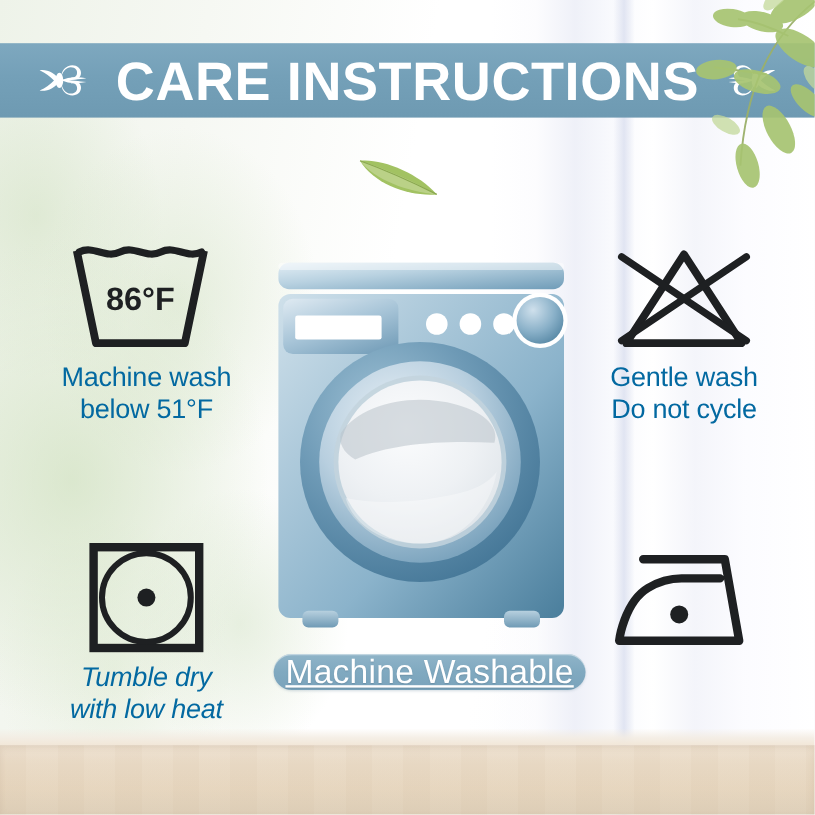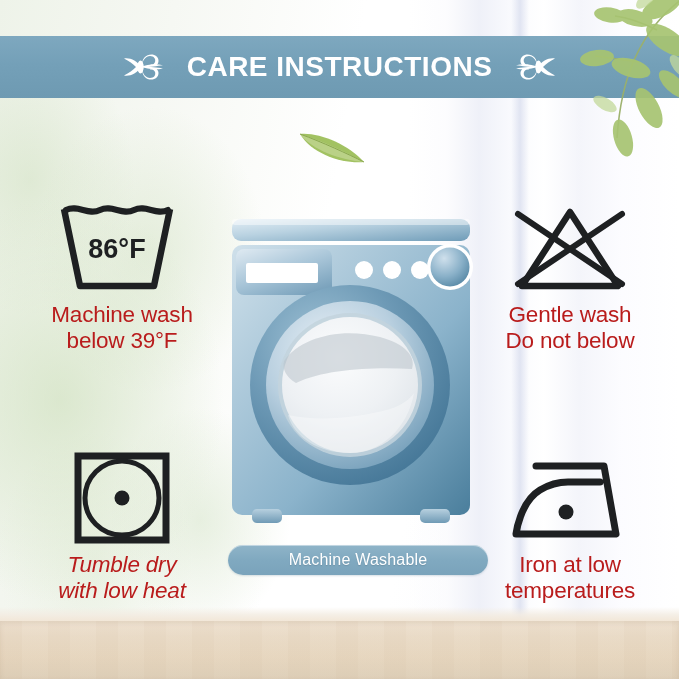--- a/index.html
+++ b/index.html
@@ -72,21 +72,21 @@
     height: 62px;
     background: linear-gradient(180deg, #7ea8bf 0%, #74a0b8 45%, #6e9ab2 100%);
     display: flex;
     align-items: center;
     justify-content: center;
     gap: 18px;
     z-index: 6;
   }
   .banner-title {
     color: #ffffff;
-    font-size: 28px;
+    font-size: 45px;
     font-weight: bold;
     letter-spacing: 0.5px;
     line-height: 1;
     white-space: nowrap;
   }
   .fleur { flex: 0 0 auto; }
 
   
   .leaf-branch-tr {
     position: absolute;
@@ -111,44 +111,45 @@
   }
   .cell-tl { left: 22px;  top: 196px; }
   .cell-tr { left: 470px; top: 196px; }
   .cell-bl { left: 22px;  top: 446px; font-style: italic; }
   .cell-br { left: 470px; top: 446px; }
 
   .sym { height: 100px; display: flex; align-items: flex-end; justify-content: center; }
   .cap {
     margin-top: 6px;
     font-size: 22.5px;
-    color: #b91c1c;
+    color: #0369a1;
     line-height: 1.16;
     letter-spacing: -0.2px;
   }
 
   
   .washer { position: absolute; left: 222px; top: 205px; width: 258px; height: 330px; z-index: 5; }
 
   
   .badge {
     position: absolute;
     left: 228px; top: 545px;
     width: 260px; height: 30px;
     border-radius: 16px;
     background: linear-gradient(180deg, #8fb4c8 0%, #80a9c0 50%, #7aa3bb 100%);
     box-shadow: inset 0 1px 0 rgba(255,255,255,0.45), 0 1px 2px rgba(100,130,150,0.25);
     display: flex; align-items: center; justify-content: center;
     z-index: 7;
   }
   .badge-text {
     color: #ffffff;
-    font-size: 16px;
+    font-size: 28px;
     letter-spacing: 0.2px;
     text-shadow: 0 1px 1px rgba(80,110,130,0.35);
+    text-decoration: underline;
   }
 </style>
 </head>
 <body>
 
 <div id="page">
 
   <div class="bg-base"></div>
   <div class="bg-curtain"></div>
   <div class="bg-curtain2"></div>
@@ -288,35 +289,35 @@
   <div class="cell cell-tl">
     <div class="sym">
       <svg width="128" height="96" viewBox="0 0 128 96">
         <path d="M8 10 C20 4, 30 16, 42 10 C54 4, 64 16, 76 10 C88 4, 98 16, 110 10" stroke="#1e2022" stroke-width="6" fill="none" stroke-linecap="round" stroke-linejoin="round"></path>
         <path d="M6 9 L22 86 L96 86 L112 9" stroke="#1e2022" stroke-width="6.5" fill="none" stroke-linejoin="round"></path>
         <text x="59" y="58" text-anchor="middle" font-family="Liberation Sans, sans-serif" font-size="27" font-weight="bold" fill="#1e2022">86°F</text>
       </svg>
     </div>
     <div class="cap">
       <div>Machine wash</div>
-      <div>below 39°F</div>
+      <div>below 51°F</div>
     </div>
   </div>
 
   <div class="cell cell-tr">
     <div class="sym">
       <svg width="128" height="96" viewBox="0 0 128 96">
         <path d="M64 12 L112 86 L16 86 Z" stroke="#1e2022" stroke-width="6.5" fill="none" stroke-linejoin="round"></path>
         <path d="M12 14 L116 84" stroke="#1e2022" stroke-width="6" stroke-linecap="round"></path>
         <path d="M116 14 L12 84" stroke="#1e2022" stroke-width="6" stroke-linecap="round"></path>
       </svg>
     </div>
     <div class="cap">
       <div>Gentle wash</div>
-      <div>Do not below</div>
+      <div>Do not cycle</div>
     </div>
   </div>
 
   <div class="cell cell-bl">
     <div class="sym">
       <svg width="100" height="96" viewBox="0 0 100 96">
         <rect x="6" y="6" width="88" height="84" stroke="#1e2022" stroke-width="7" fill="none"></rect>
         <circle cx="50" cy="48" r="37" stroke="#1e2022" stroke-width="5" fill="none"></circle>
         <circle cx="50" cy="48" r="7.5" fill="#1e2022"></circle>
       </svg>
@@ -327,19 +328,15 @@
     </div>
   </div>
 
   <div class="cell cell-br">
     <div class="sym">
       <svg width="128" height="96" viewBox="0 0 128 96">
         <path d="M30 16 L98 16 L110 84 L10 84 C10 84, 14 52, 34 40 C44 34, 52 32, 62 32 L94 32" stroke="#1e2022" stroke-width="7" fill="none" stroke-linejoin="round" stroke-linecap="round"></path>
         <circle cx="60" cy="62" r="7.5" fill="#1e2022"></circle>
       </svg>
     </div>
-    <div class="cap">
-      <div>Iron at low</div>
-      <div>temperatures</div>
-    </div>
   </div>
 
 </div>
 
 </body></html>

